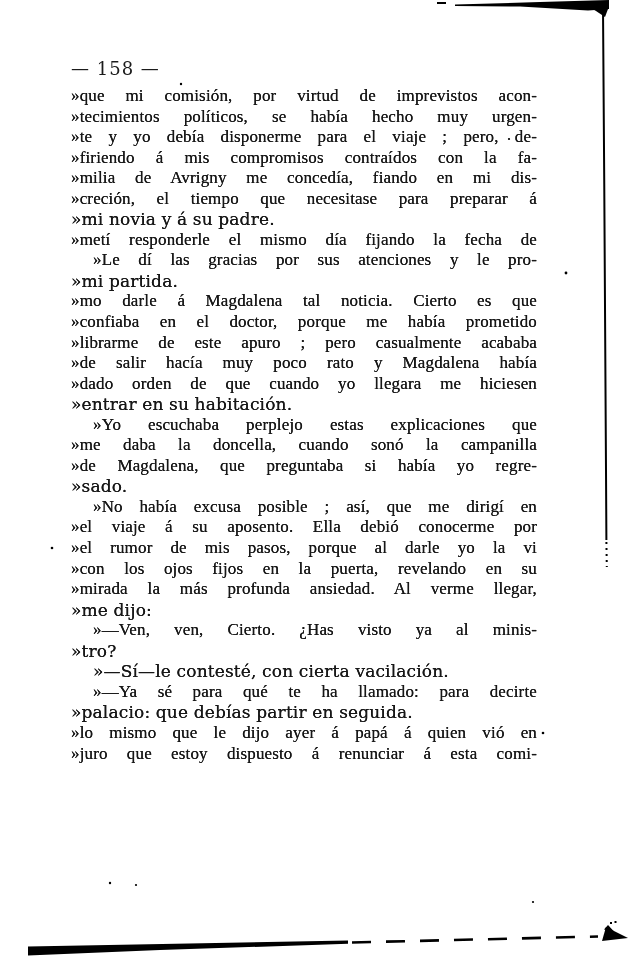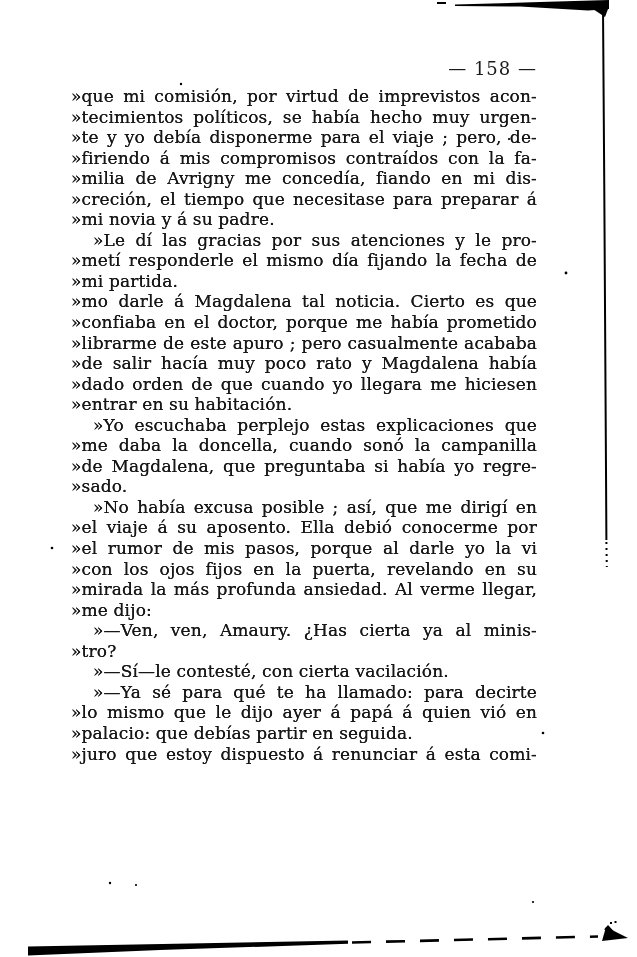--- a/index.html
+++ b/index.html
@@ -7,40 +7,40 @@
     position:relative;
     width:637px; height:957px;
     background:#ffffff;
     overflow:hidden;
     font-family:"DejaVu Serif", serif;
     color:#171717;
   }
   .running-head {
     position:absolute;
     left:71px; top:58px; width:466px;
-    text-align:right;
+    text-align:left;
     font-size:18px;
     letter-spacing:1px;
     color:#1b1b1b;
   }
   .text-block {
     position:absolute;
     left:71px; top:86px; width:466px;
   }
   .line {
     height:20.55px;
     line-height:20.55px;
     font-size:17px;
     letter-spacing:0.15px;
     overflow:hidden;
     white-space:normal;
     text-shadow:0 0 0.45px currentColor;
   }
   .line.indent { padding-left:22px; }
-  .line.j { text-align:justify; }
+  .line.j { text-align:justify;font-family:Liberation Serif, serif; }
   .line.j::after { content:""; display:inline-block; width:100%; height:0; }
   .artifacts {
     position:absolute; inset:0;
     pointer-events:none;
   }
 </style>
 </head>
 <body>
 
 <div class="page">
@@ -48,45 +48,45 @@
   <div class="running-head">— 158 —</div>
 
   <div class="text-block">
       <div class="line j">»que mi comisión, por virtud de imprevistos acon-</div>
       <div class="line j">»tecimientos políticos, se había hecho muy urgen-</div>
       <div class="line j">»te y yo debía disponerme para el viaje ; pero, de-</div>
       <div class="line j">»firiendo á mis compromisos contraídos con la fa-</div>
       <div class="line j">»milia de Avrigny me concedía, fiando en mi dis-</div>
       <div class="line j">»creción, el tiempo que necesitase para preparar á</div>
       <div class="line">»mi novia y á su padre.</div>
+      <div class="line j">»metí responderle el mismo día fijando la fecha de</div>
       <div class="line indent j">»Le dí las gracias por sus atenciones y le pro-</div>
-      <div class="line j">»metí responderle el mismo día fijando la fecha de</div>
       <div class="line">»mi partida.</div>
       <div class="line j">»mo darle á Magdalena tal noticia. Cierto es que</div>
       <div class="line j">»confiaba en el doctor, porque me había prometido</div>
       <div class="line j">»librarme de este apuro ; pero casualmente acababa</div>
       <div class="line j">»de salir hacía muy poco rato y Magdalena había</div>
       <div class="line j">»dado orden de que cuando yo llegara me hiciesen</div>
       <div class="line">»entrar en su habitación.</div>
       <div class="line indent j">»Yo escuchaba perplejo estas explicaciones que</div>
       <div class="line j">»me daba la doncella, cuando sonó la campanilla</div>
       <div class="line j">»de Magdalena, que preguntaba si había yo regre-</div>
       <div class="line">»sado.</div>
       <div class="line indent j">»No había excusa posible ; así, que me dirigí en</div>
       <div class="line j">»el viaje á su aposento. Ella debió conocerme por</div>
       <div class="line j">»el rumor de mis pasos, porque al darle yo la vi</div>
       <div class="line j">»con los ojos fijos en la puerta, revelando en su</div>
       <div class="line j">»mirada la más profunda ansiedad. Al verme llegar,</div>
       <div class="line">»me dijo:</div>
-      <div class="line indent j">»—Ven, ven, Amaury. ¿Has cierta ya al minis-</div>
+      <div class="line indent j">»—Ven, ven, Cierto. ¿Has visto ya al minis-</div>
       <div class="line">»tro?</div>
       <div class="line indent">»—Sí—le contesté, con cierta vacilación.</div>
       <div class="line indent j">»—Ya sé para qué te ha llamado: para decirte</div>
+      <div class="line">»palacio: que debías partir en seguida.</div>
       <div class="line j">»lo mismo que le dijo ayer á papá á quien vió en</div>
-      <div class="line">»palacio: que debías partir en seguida.</div>
       <div class="line j">»juro que estoy dispuesto á renunciar á esta comi-</div>
     </div>
 
   <svg class="artifacts" width="637" height="957" viewBox="0 0 637 957" xmlns="http://www.w3.org/2000/svg">
     <g fill="#000000" stroke="none">
 
       <rect x="437" y="2" width="9" height="2"></rect>
       <path d="M455,4.5 L540,2 L609,0 L609,9 L588,10.5 L520,6.5 L455,6 Z"></path>
       <path d="M589,7 L608,9 L605,17 L596,11 Z"></path>
 

